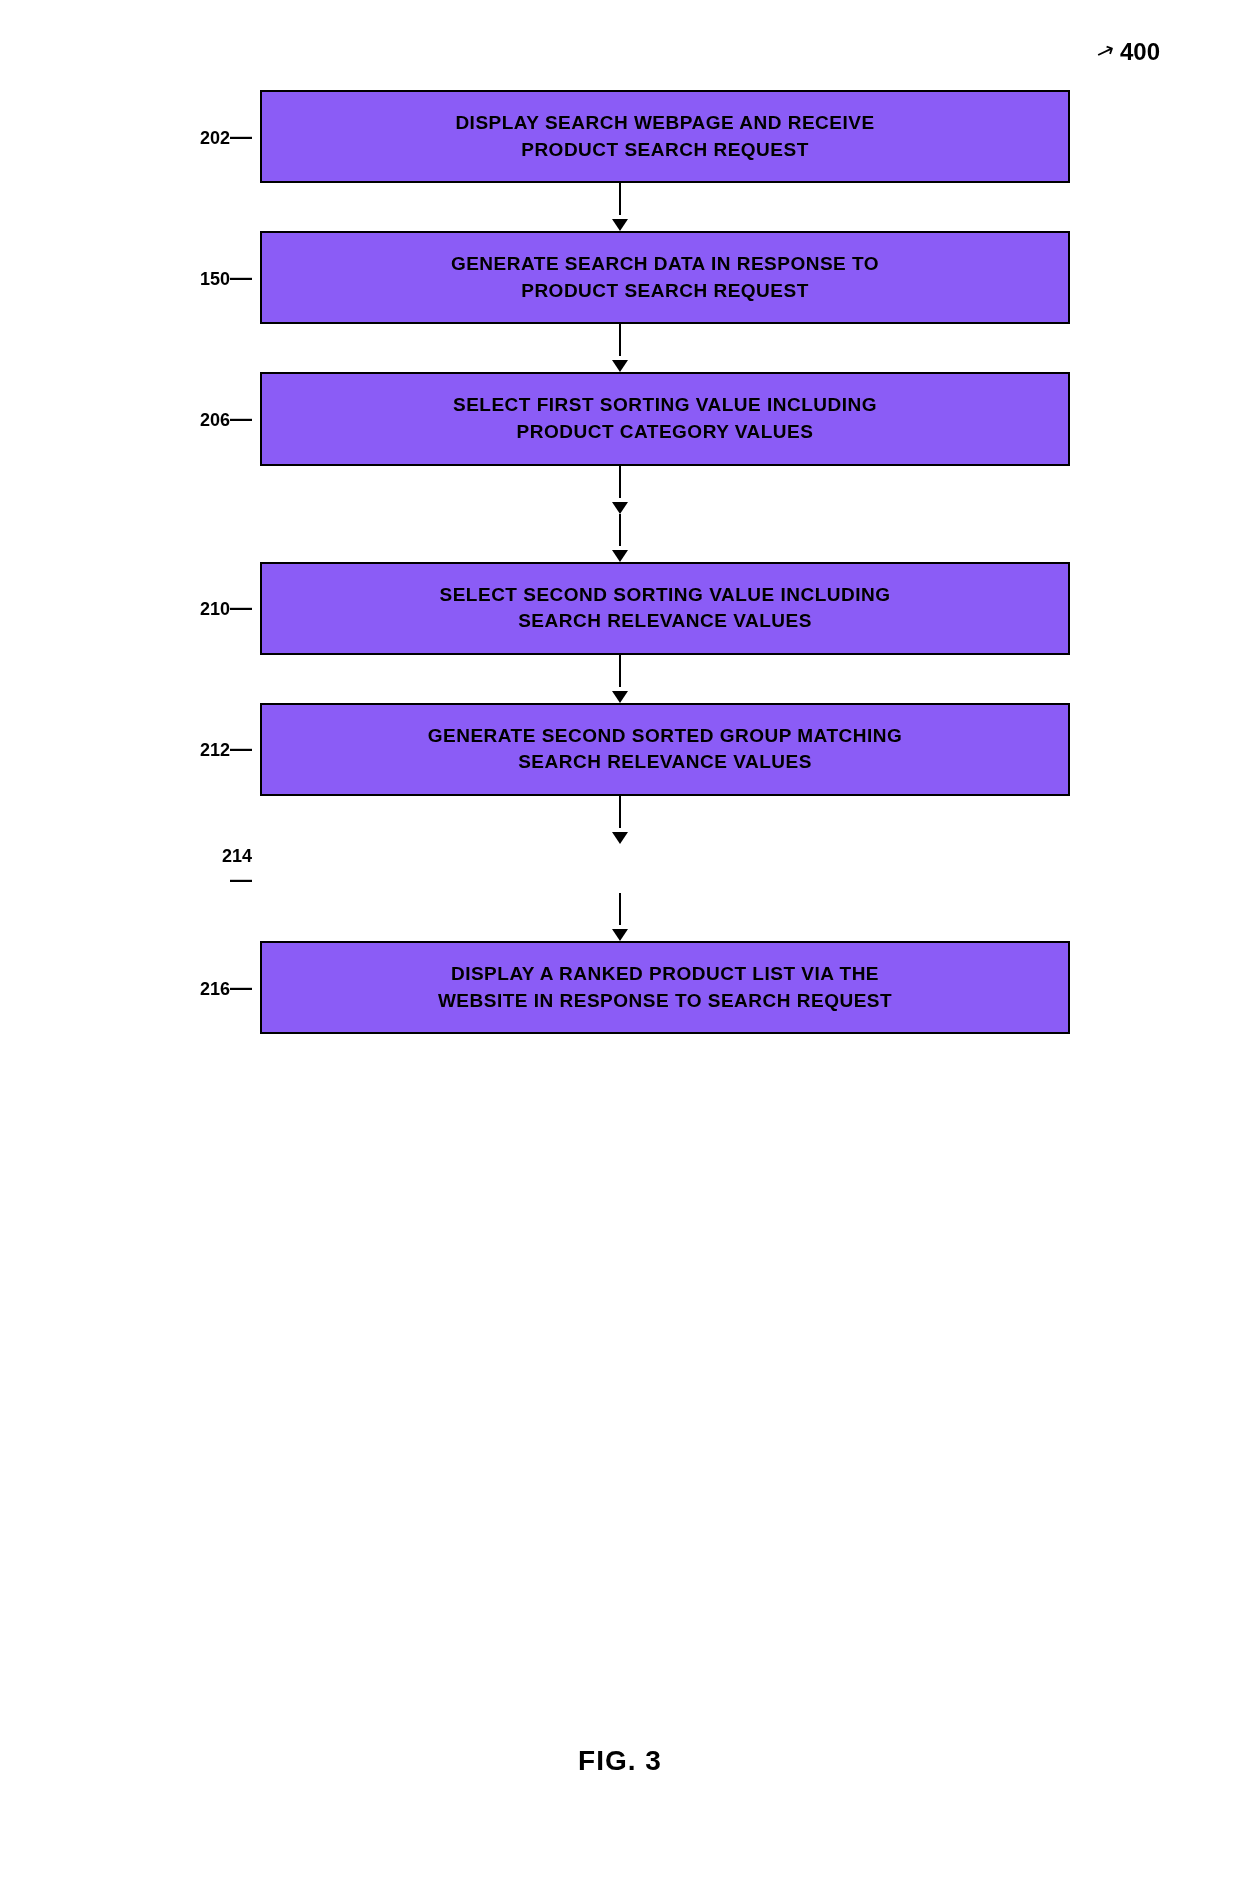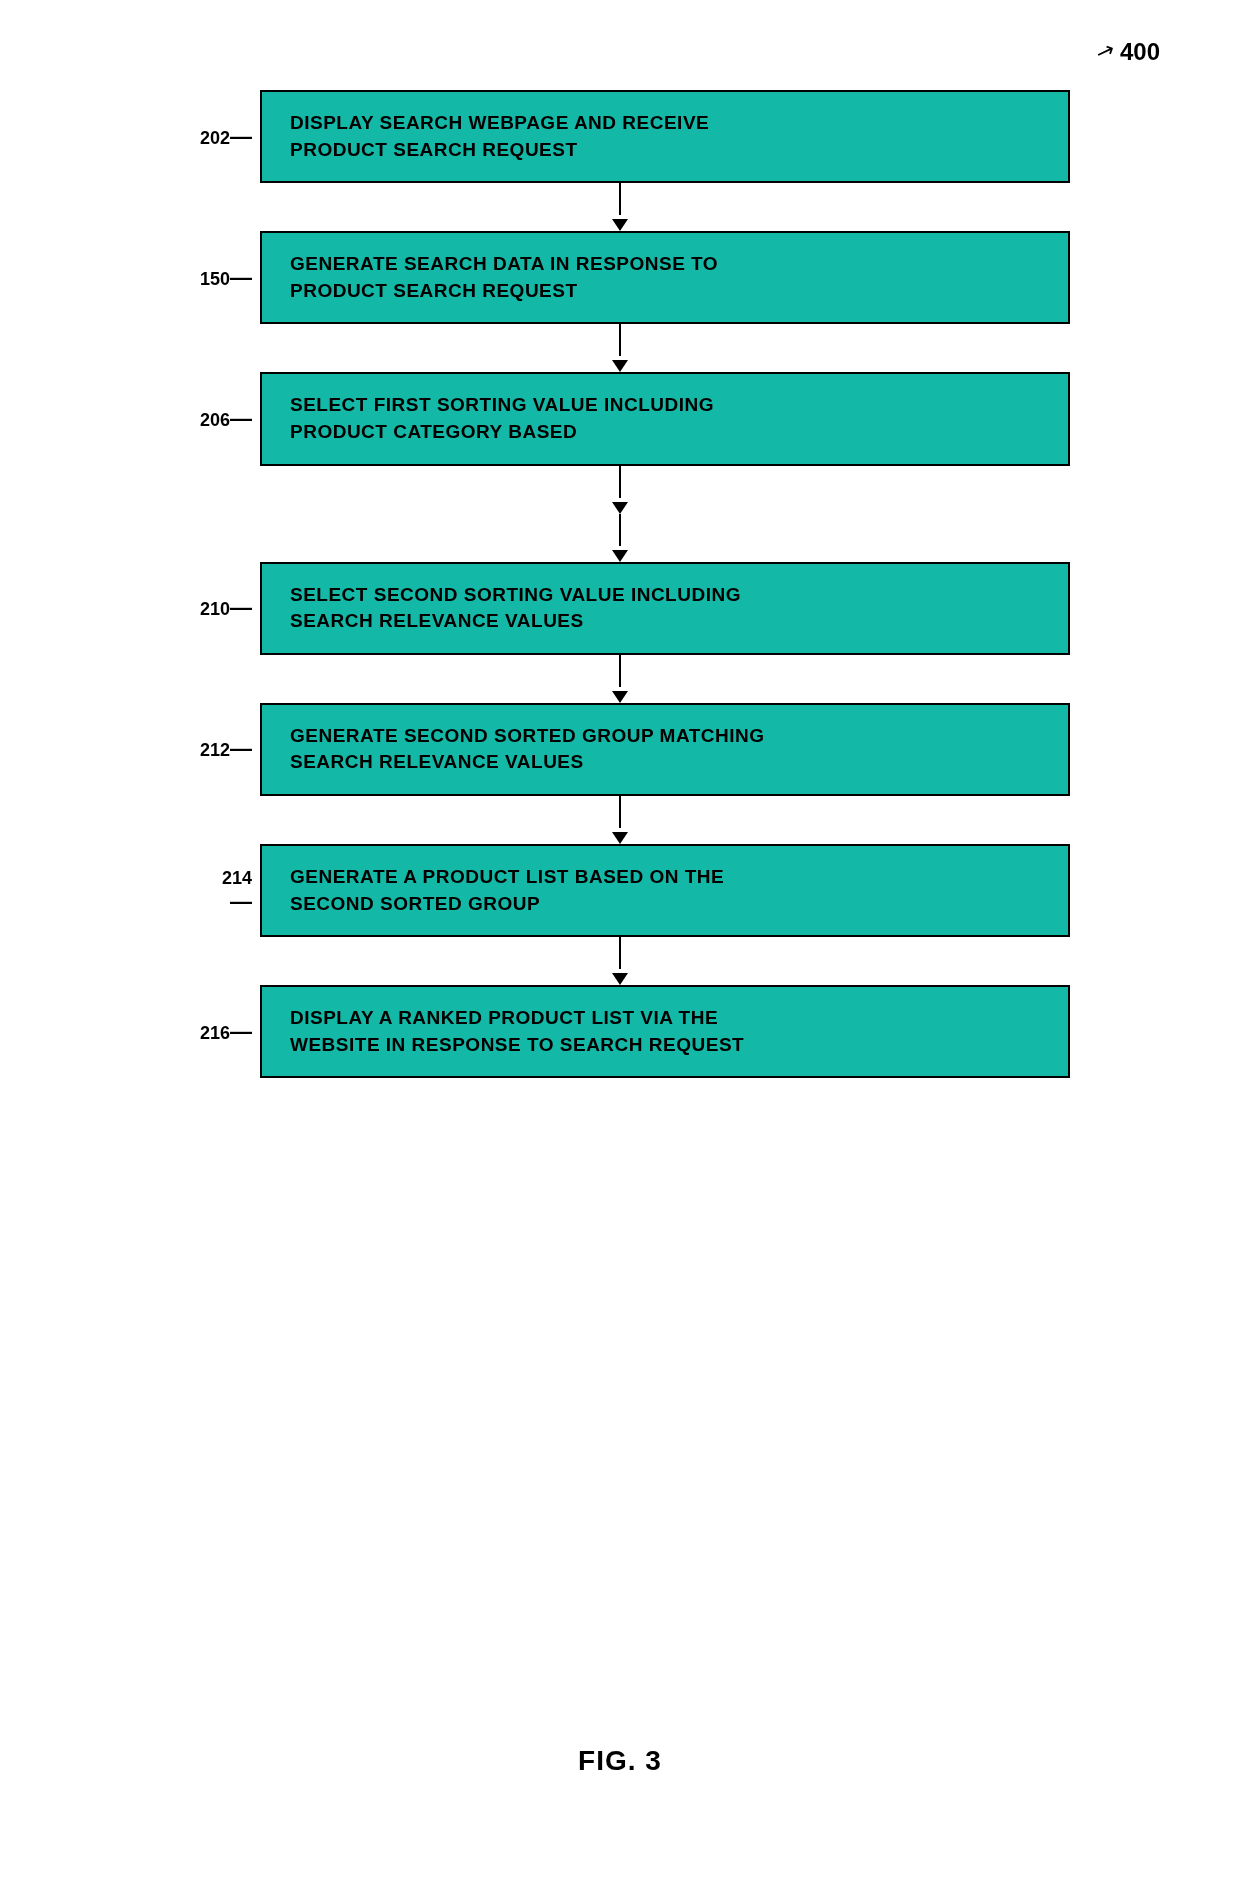--- a/index.html
+++ b/index.html
@@ -74,27 +74,28 @@
       color: #000;
       width: 90px;
       text-align: right;
       flex-shrink: 0;
       padding-right: 8px;
     }
 
     .step-box {
       border: 2px solid #000;
       padding: 18px 28px;
+      text-align: center;
       font-size: 19px;
       font-weight: bold;
       color: #000;
       letter-spacing: 0.5px;
       line-height: 1.4;
       flex: 1;
-      background: #14b8a6;
+      background: #8b5cf6;
     }
 
     .arrow-container {
       display: flex;
       justify-content: center;
       align-items: center;
       height: 48px;
       width: 100%;
       position: relative;
     }
@@ -158,21 +159,21 @@
         <div class="step-box" style="white-space: pre-line;">GENERATE SEARCH DATA IN RESPONSE TO
 PRODUCT SEARCH REQUEST</div>
       </div>
       <div class="arrow-container">
         <div class="arrow-line"></div>
         <div class="arrow-head"></div>
       </div>
       <div class="flow-step">
         <div class="step-label"><span style="font-size:18px;font-weight:bold;">206</span><span style="font-size:22px;">—</span></div>
         <div class="step-box" style="white-space: pre-line;">SELECT FIRST SORTING VALUE INCLUDING
-PRODUCT CATEGORY BASED</div>
+PRODUCT CATEGORY VALUES</div>
       </div>
       <div class="arrow-container">
         <div class="arrow-line"></div>
         <div class="arrow-head"></div>
       </div>
       <div class="arrow-container">
         <div class="arrow-line"></div>
         <div class="arrow-head"></div>
       </div>
       <div class="flow-step">
@@ -188,22 +189,20 @@
         <div class="step-label"><span style="font-size:18px;font-weight:bold;">212</span><span style="font-size:22px;">—</span></div>
         <div class="step-box" style="white-space: pre-line;">GENERATE SECOND SORTED GROUP MATCHING
 SEARCH RELEVANCE VALUES</div>
       </div>
       <div class="arrow-container">
         <div class="arrow-line"></div>
         <div class="arrow-head"></div>
       </div>
       <div class="flow-step">
         <div class="step-label"><span style="font-size:18px;font-weight:bold;margin-left:44px;">214</span><span style="font-size:22px;">—</span></div>
-        <div class="step-box" style="white-space: pre-line;">GENERATE A PRODUCT LIST BASED ON THE
-SECOND SORTED GROUP</div>
       </div>
       <div class="arrow-container">
         <div class="arrow-line"></div>
         <div class="arrow-head"></div>
       </div>
       <div class="flow-step">
         <div class="step-label"><span style="font-size:18px;font-weight:bold;">216</span><span style="font-size:22px;">—</span></div>
         <div class="step-box" style="white-space: pre-line;">DISPLAY A RANKED PRODUCT LIST VIA THE
 WEBSITE IN RESPONSE TO SEARCH REQUEST</div>
       </div>

